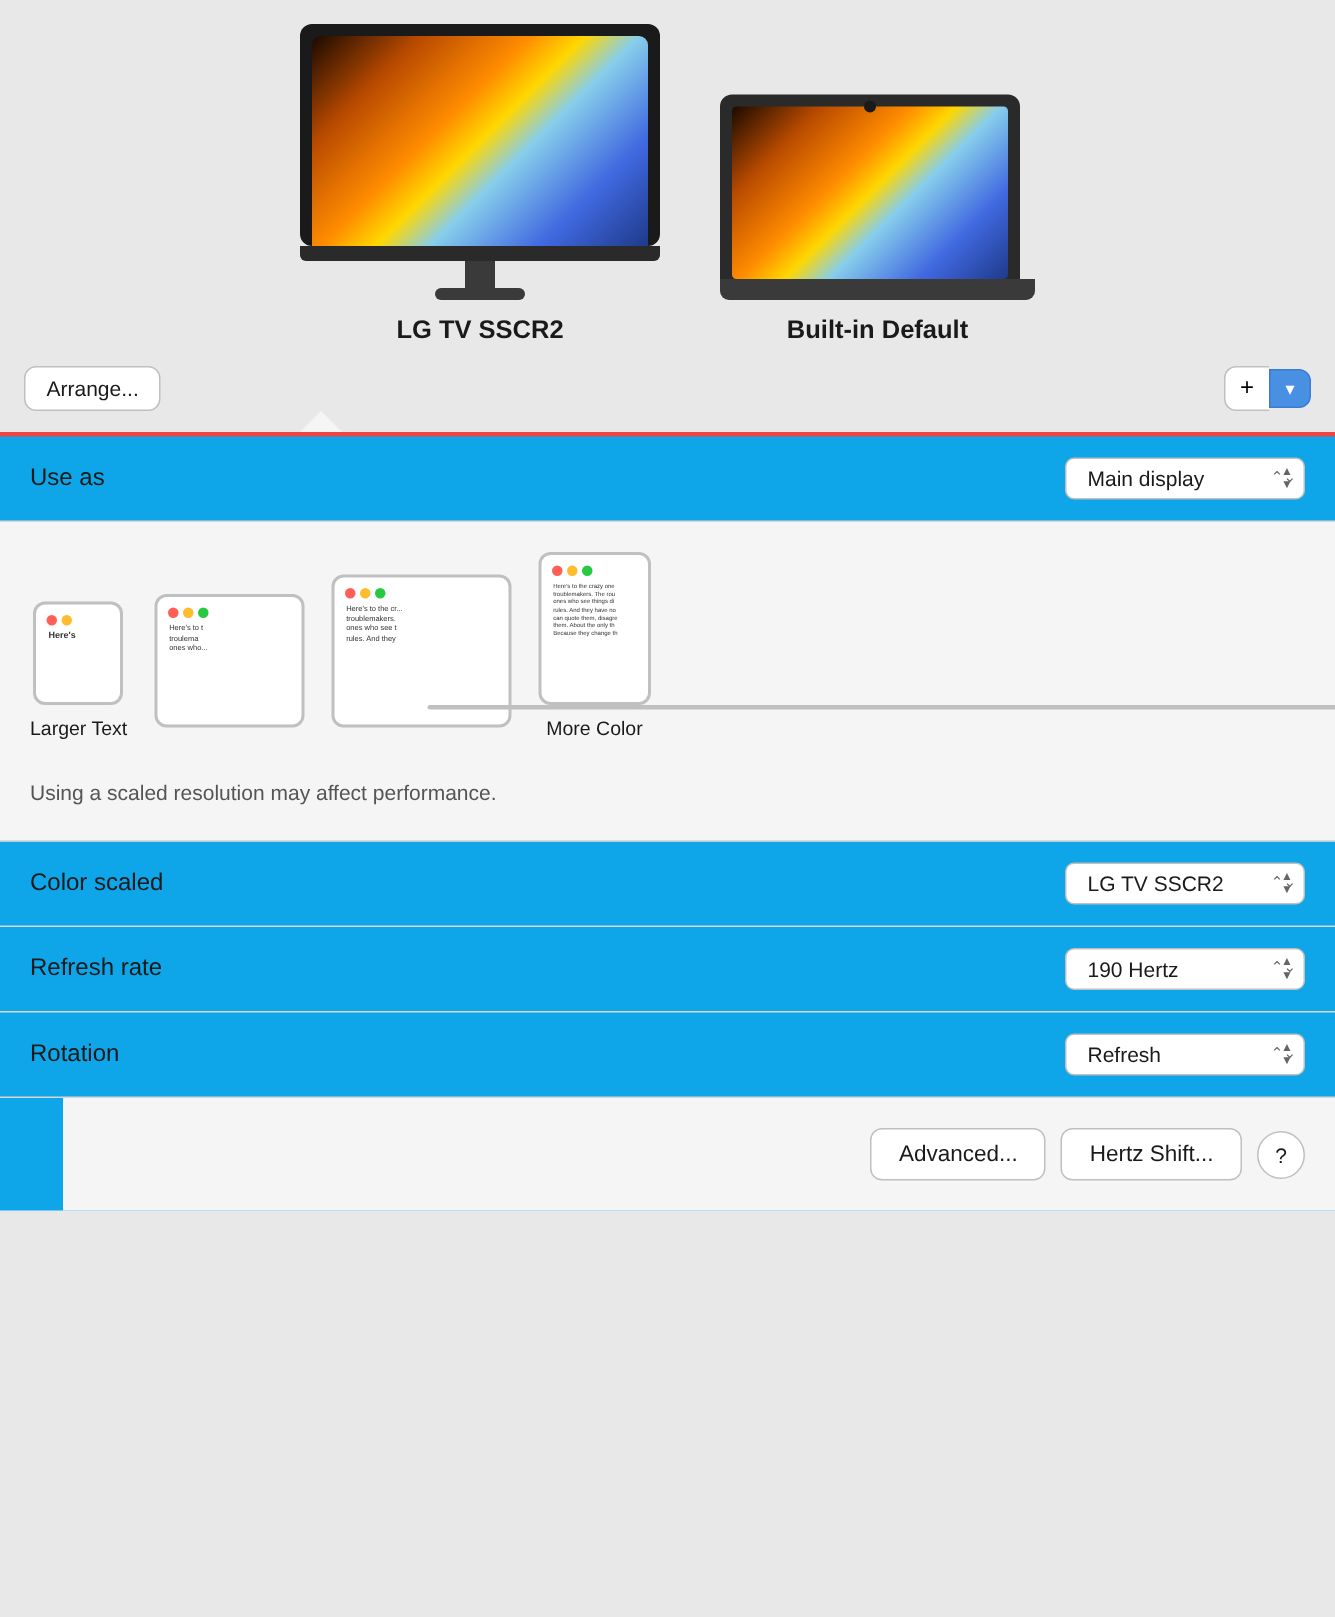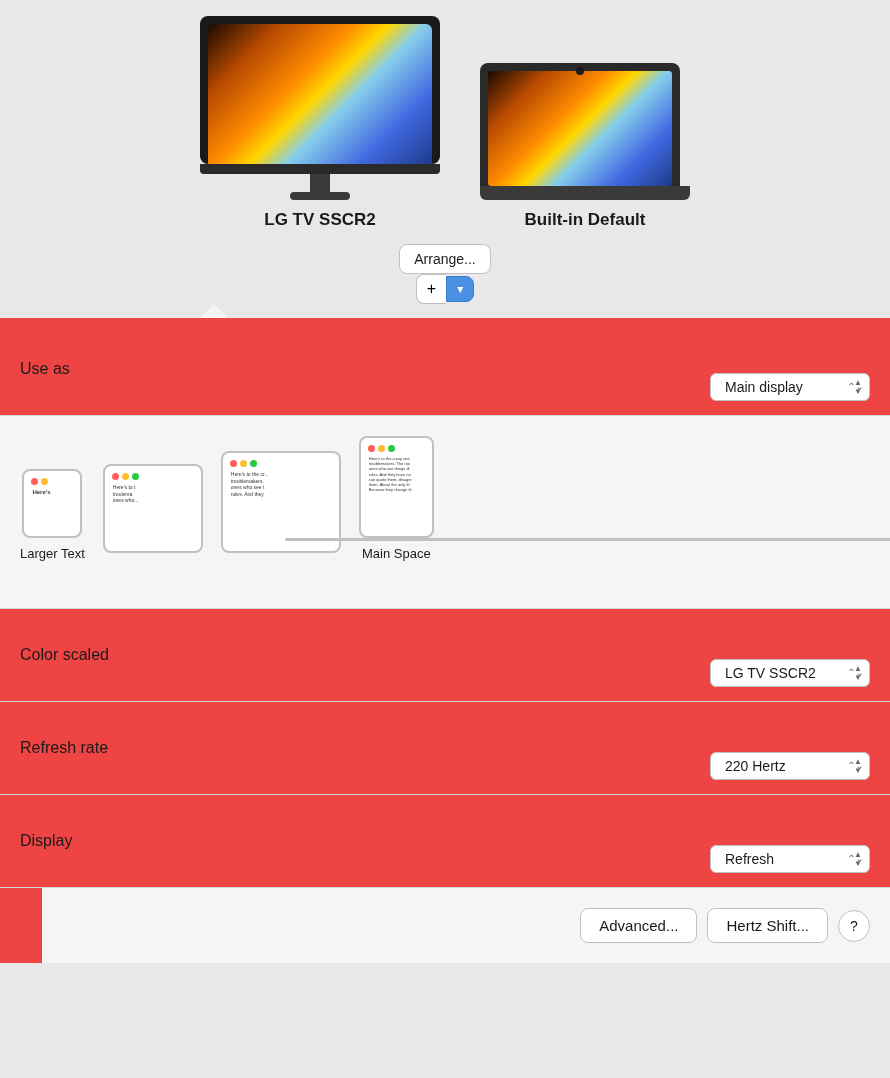--- a/index.html
+++ b/index.html
@@ -145,23 +145,23 @@
       border: 1px solid #3a7bd5;
       border-radius: 0 8px 8px 0;
       padding: 6px 10px;
       font-size: 12px;
       color: white;
       cursor: pointer;
       line-height: 1;
     }
 
     .settings-panel {
-      background: #ef4444;
+      background: #0ea5e9;
       width: 100%;
-      border-top: 5px solid #ef4444;
+      border-top: 3px solid #ef4444;
     }
 
     .settings-row {
       display: flex;
       align-items: center;
       justify-content: space-between;
       padding: 14px 20px;
       border-bottom: 1px solid #d8d8d8;
     }
 
@@ -171,21 +171,20 @@
 
     .settings-label {
       font-size: 16px;
       color: #1a1a1a;
       font-weight: 400;
     }
 
     .select-wrapper {
       position: relative;
       display: inline-block;
-      margin-top: 36px;
     }
 
     .select-wrapper::after {
       content: '⌃⌄';
       position: absolute;
       right: 6px;
       top: 50%;
       transform: translateY(-50%);
       font-size: 10px;
       color: #666;
@@ -403,21 +402,20 @@
       align-items: flex-end;
       gap: 40px;
       position: relative;
     }
 
     .header-controls {
       display: flex;
       align-items: center;
       justify-content: space-between;
       margin-top: 14px;
-      flex-direction: column;
     }
 
     .triangle-wrapper {
       display: flex;
       justify-content: flex-start;
       padding-left: 200px;
     }
 
     .triangle-up {
       width: 0;
@@ -527,58 +525,59 @@
 
       <div class="res-option">
         <div class="res-preview res-preview-xxlarge" style="width:75px;">
           <div class="res-preview-header">
             <div class="dot dot-red"></div>
             <div class="dot dot-yellow"></div>
             <div class="dot dot-green"></div>
           </div>
           <div class="res-preview-content" style="font-size:4px; height:78px;">Here's to the crazy one<br>troublemakers. The rou<br>ones who see things di<br>rules. And they have no<br>can quote them, disagre<br>them. About the only th<br>Because they change th</div>
         </div>
-        <span class="res-label">Main Space</span>
+        <span class="res-label">More Color</span>
       </div>
 
     </div>
 
     <div class="scroll-indicator" style="position:relative; margin: 4px 75px 12px 75px; height:3px; background:#c0c0c0; border-radius:2px;">
     </div>
 
+    <p class="performance-note">Using a scaled resolution may affect performance.</p>
   </div>
 
   <div class="settings-row">
     <span class="settings-label">Color scaled</span>
     <div class="select-wrapper">
       <div class="stepper-control">
         <span>LG TV SSCR2</span>
         <div class="stepper-arrows">
           <div class="stepper-arrow">▲</div>
           <div class="stepper-arrow">▼</div>
         </div>
       </div>
     </div>
   </div>
 
   <div class="settings-row">
     <span class="settings-label">Refresh rate</span>
     <div class="select-wrapper">
       <div class="stepper-control">
-        <span>220 Hertz</span>
+        <span>190 Hertz</span>
         <div class="stepper-arrows">
           <div class="stepper-arrow">▲</div>
           <div class="stepper-arrow">▼</div>
         </div>
       </div>
     </div>
   </div>
 
   <div class="settings-row">
-    <span class="settings-label">Display</span>
+    <span class="settings-label">Rotation</span>
     <div class="select-wrapper">
       <div class="stepper-control">
         <span>Refresh</span>
         <div class="stepper-arrows">
           <div class="stepper-arrow">▲</div>
           <div class="stepper-arrow">▼</div>
         </div>
       </div>
     </div>
   </div>

